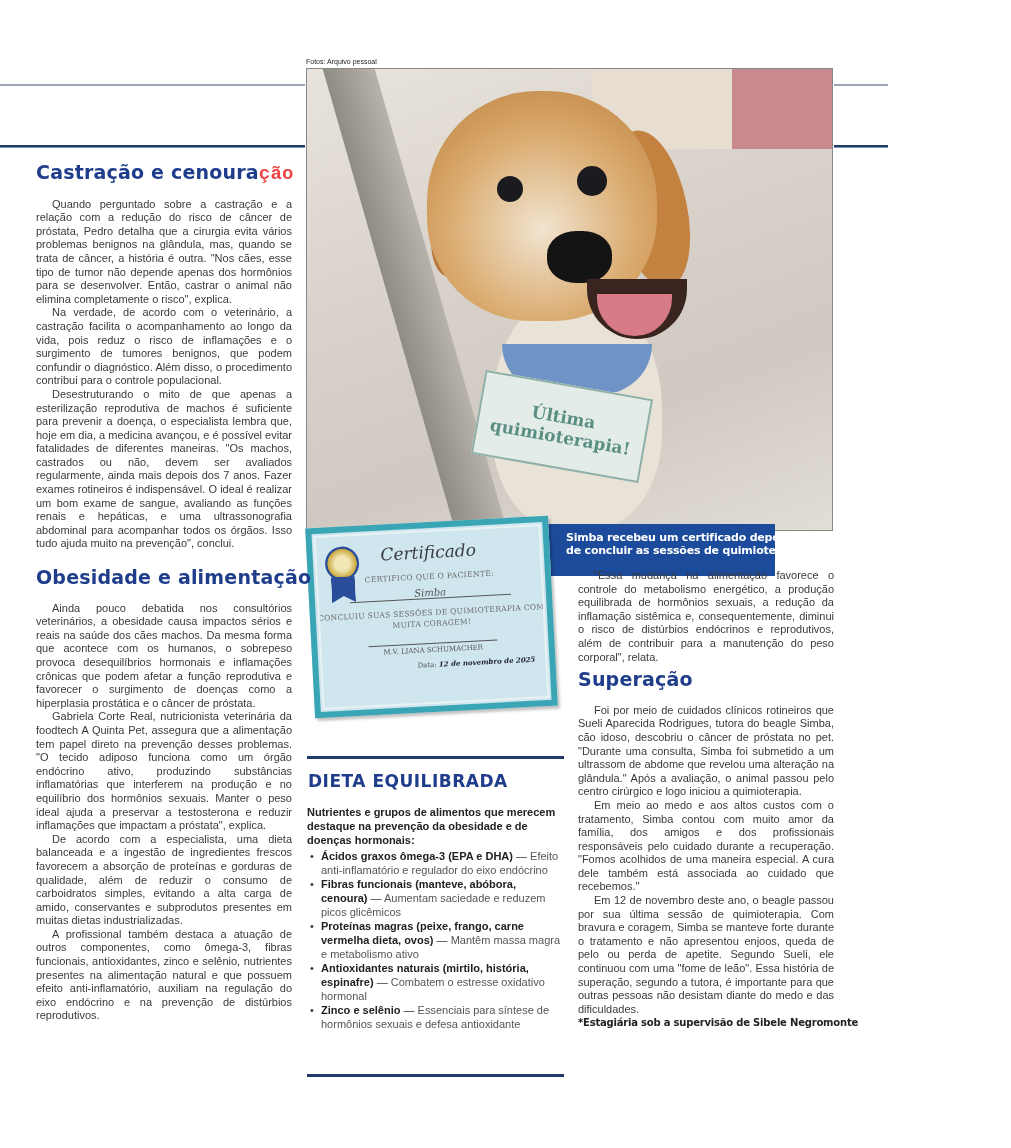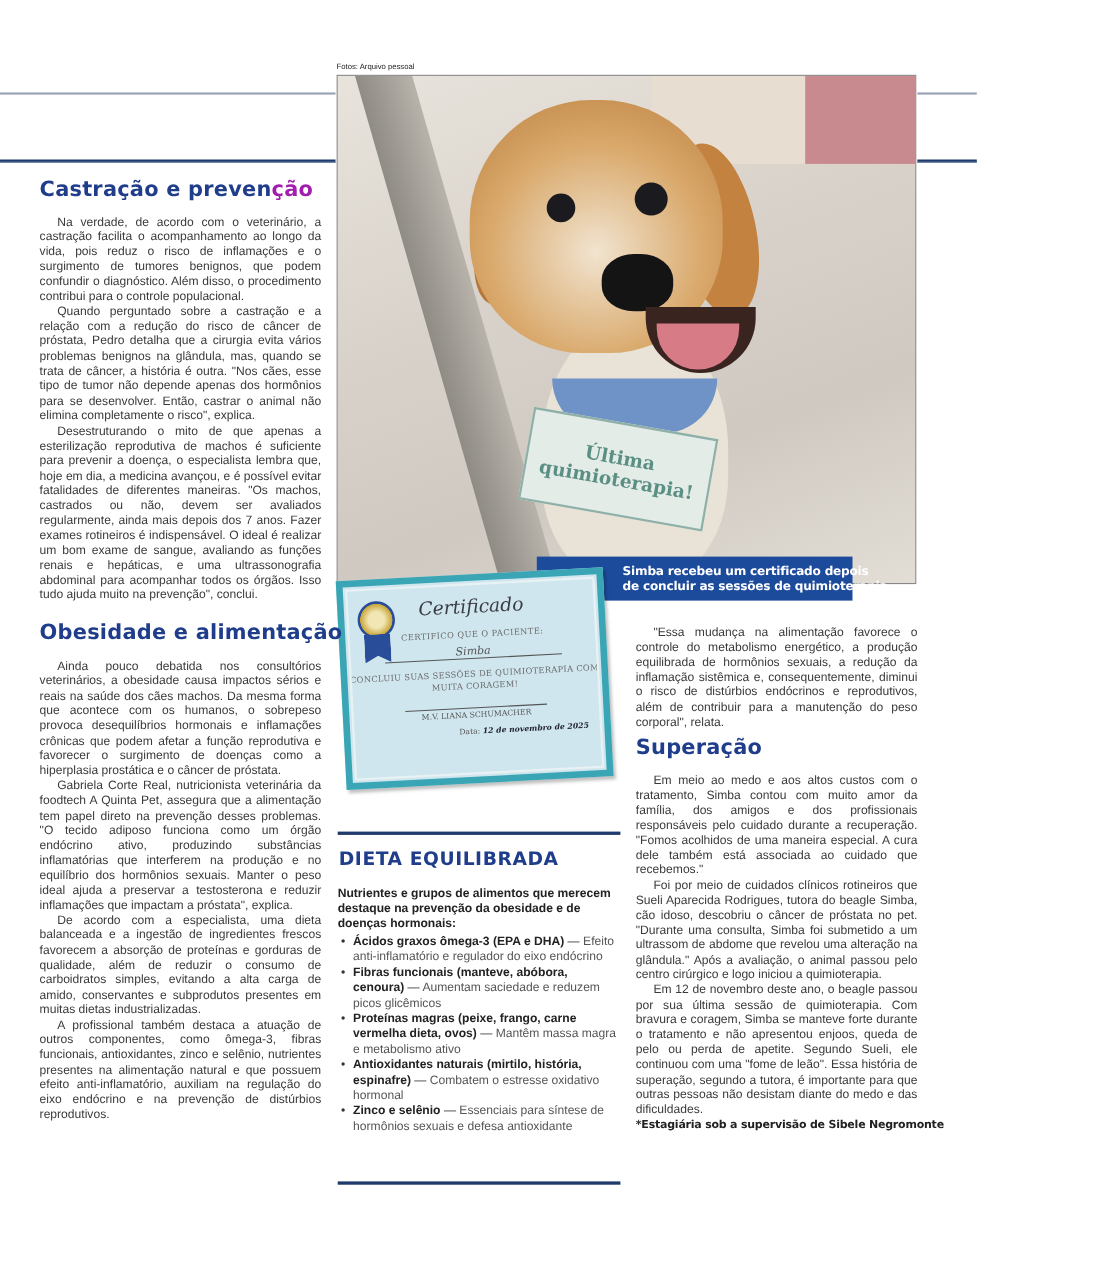--- a/index.html
+++ b/index.html
@@ -10,40 +10,40 @@
     .rule-thin { height: 2px; background: #9aa4b3; }
     .rule-thick { height: 3px; background: #1f3a6b; border-bottom: 1px solid #7d8fb3; }
 
     .credit { position: absolute; left: 306px; top: 58px; font-size: 7px; color: #222; font-family: "Liberation Sans", sans-serif; }
 
     .col { position: absolute; font-family: "Liberation Sans", sans-serif; font-size: 11px; line-height: 13.6px; color: #3a3a3a; text-align: justify; }
     .col p { text-indent: 16px; }
     .col p.noindent { text-indent: 0; }
 
     .heading { font-family: "DejaVu Sans", sans-serif; font-weight: bold; font-size: 19px; color: #1f3d8a; letter-spacing: 0.2px; white-space: nowrap; }
-    .heading .accent { color: #a21caf; }
+    .heading .accent { color: #ef4444; font-family: Liberation Mono, monospace; }
 
     .photo { position: absolute; left: 306px; top: 68px; width: 527px; height: 463px; overflow: hidden; border: 1px solid #888;
       background: linear-gradient(160deg, #e8e3dc 0%, #d8d2ca 40%, #cfc9c1 70%, #e2ddd5 100%); }
     .photo .leg { position: absolute; left: 10px; top: -20px; width: 50px; height: 520px; background: linear-gradient(90deg,#8f8b85,#b7b2aa); transform: rotate(-16deg); transform-origin: top left; }
     .photo .cabinet { position: absolute; right: 0; top: 0; width: 100px; height: 80px; background: #c98a8f; }
     .photo .cabinet2 { position: absolute; right: 100px; top: 0; width: 140px; height: 80px; background: #e7ddd0; }
     .dog-body { position: absolute; left: 185px; top: 220px; width: 170px; height: 240px; border-radius: 50% 50% 40% 40%; background: #e9e2d6; }
     .dog-head { position: absolute; left: 120px; top: 22px; width: 230px; height: 230px; border-radius: 48% 48% 45% 45%; background: radial-gradient(circle at 50% 60%, #f1e4d0 0%, #d9a86a 55%, #b97f3f 100%); }
     .dog-ear-l { position: absolute; left: 128px; top: 70px; width: 60px; height: 140px; border-radius: 50%; background: #b7773a; transform: rotate(15deg); }
     .dog-ear-r { position: absolute; left: 310px; top: 60px; width: 70px; height: 160px; border-radius: 50%; background: #c3823f; transform: rotate(-12deg); }
     .dog-eye { position: absolute; width: 26px; height: 26px; border-radius: 50%; background: #1b1b1f; }
     .dog-nose { position: absolute; left: 120px; top: 140px; width: 65px; height: 52px; border-radius: 45%; background: #141414; }
     .dog-mouth { position: absolute; left: 150px; top: 190px; width: 110px; height: 70px; border-radius: 0 0 60px 60px; background: #3a2420; }
     .dog-tongue { position: absolute; left: 160px; top: 215px; width: 70px; height: 38px; border-radius: 0 0 40px 40px; background: #d77b87; }
     .bandana { position: absolute; left: 195px; top: 275px; width: 150px; height: 50px; border-radius: 0 0 60px 60px; background: #6f93c7; }
     .sign { position: absolute; left: 170px; top: 315px; width: 170px; height: 85px; background: #e4ece8; border: 2px solid #8fb0a8; transform: rotate(10deg);
       display: flex; flex-direction: column; align-items: center; justify-content: center; color: #5b8f84; font-family: "DejaVu Serif", serif; font-weight: bold; font-size: 17px; line-height: 20px; }
 
-    .caption { position: absolute; left: 488px; top: 506px; width: 287px; height: 40px; background: #1d4b9c; color: #fff; font-family: "DejaVu Sans", sans-serif;
+    .caption { position: absolute; left: 488px; top: 524px; width: 287px; height: 52px; background: #1d4b9c; color: #fff; font-family: "DejaVu Sans", sans-serif;
       font-weight: bold; font-size: 11px; line-height: 13px; padding: 7px 0 0 78px; letter-spacing: -0.2px; }
     .caption .ln { display: block; white-space: nowrap; }
 
     .certificate { position: absolute; left: 310px; top: 522px; width: 243px; height: 190px; background: #cfe6ee; border: 6px solid #3aa5b5;
       transform: rotate(-3deg); box-shadow: 2px 3px 3px rgba(0,0,0,0.25); text-align: center; font-family: "DejaVu Serif", serif; color: #555; outline: 2px solid #e8f2f5; outline-offset: -10px; }
     .cert-title { margin-top: 14px; font-style: italic; font-size: 17px; color: #3b3b45; }
     .cert-line1 { font-size: 7.5px; margin-top: 10px; letter-spacing: 0.4px; color: #6a6a6a; }
     .cert-name { font-style: italic; font-size: 10px; margin-top: 6px; border-bottom: 1px solid #555; width: 70%; margin-left: 15%; }
     .cert-line2 { font-size: 7.5px; margin-top: 8px; letter-spacing: 0.3px; color: #6a6a6a; line-height: 11px; }
     .cert-sig { font-size: 7px; margin-top: 14px; border-top: 1px solid #555; width: 56%; margin-left: 22%; padding-top: 2px; color: #555; }
@@ -113,24 +113,24 @@
   </div>
   <div class="cert-sig">M.V. LIANA SCHUMACHER</div>
   <div class="cert-date">
     <span>Data:</span>
     <b>12 de novembro de 2025</b>
   </div>
 </div>
 
 <div class="col" style="left:36px;top:166px;width:256px;">
   <h2 class="heading" style="margin-bottom:16px;">
-    <span>Castração e preven</span><span class="accent">ção</span>
+    <span>Castração e cenoura</span><span class="accent">ção</span>
   </h2>
+  <p>Quando perguntado sobre a castração e a relação com a redução do risco de câncer de próstata, Pedro detalha que a cirurgia evita vários problemas benignos na glândula, mas, quando se trata de câncer, a história é outra. "Nos cães, esse tipo de tumor não depende apenas dos hormônios para se desenvolver. Então, castrar o animal não elimina completamente o risco", explica.</p>
   <p>Na verdade, de acordo com o veterinário, a castração facilita o acompanhamento ao longo da vida, pois reduz o risco de inflamações e o surgimento de tumores benignos, que podem confundir o diagnóstico. Além disso, o procedimento contribui para o controle populacional.</p>
-  <p>Quando perguntado sobre a castração e a relação com a redução do risco de câncer de próstata, Pedro detalha que a cirurgia evita vários problemas benignos na glândula, mas, quando se trata de câncer, a história é outra. "Nos cães, esse tipo de tumor não depende apenas dos hormônios para se desenvolver. Então, castrar o animal não elimina completamente o risco", explica.</p>
   <p>Desestruturando o mito de que apenas a esterilização reprodutiva de machos é suficiente para prevenir a doença, o especialista lembra que, hoje em dia, a medicina avançou, e é possível evitar fatalidades de diferentes maneiras. "Os machos, castrados ou não, devem ser avaliados regularmente, ainda mais depois dos 7 anos. Fazer exames rotineiros é indispensável. O ideal é realizar um bom exame de sangue, avaliando as funções renais e hepáticas, e uma ultrassonografia abdominal para acompanhar todos os órgãos. Isso tudo ajuda muito na prevenção", conclui.</p>
 
   <h2 class="heading" style="margin:20px 0 17px 0;">Obesidade e alimentação</h2>
   <p>Ainda pouco debatida nos consultórios veterinários, a obesidade causa impactos sérios e reais na saúde dos cães machos. Da mesma forma que acontece com os humanos, o sobrepeso provoca desequilíbrios hormonais e inflamações crônicas que podem afetar a função reprodutiva e favorecer o surgimento de doenças como a hiperplasia prostática e o câncer de próstata.</p>
   <p>Gabriela Corte Real, nutricionista veterinária da foodtech A Quinta Pet, assegura que a alimentação tem papel direto na prevenção desses problemas. "O tecido adiposo funciona como um órgão endócrino ativo, produzindo substâncias inflamatórias que interferem na produção e no equilíbrio dos hormônios sexuais. Manter o peso ideal ajuda a preservar a testosterona e reduzir inflamações que impactam a próstata", explica.</p>
   <p>De acordo com a especialista, uma dieta balanceada e a ingestão de ingredientes frescos favorecem a absorção de proteínas e gorduras de qualidade, além de reduzir o consumo de carboidratos simples, evitando a alta carga de amido, conservantes e subprodutos presentes em muitas dietas industrializadas.</p>
   <p>A profissional também destaca a atuação de outros componentes, como ômega-3, fibras funcionais, antioxidantes, zinco e selênio, nutrientes presentes na alimentação natural e que possuem efeito anti-inflamatório, auxiliam na regulação do eixo endócrino e na prevenção de distúrbios reprodutivos.</p>
 </div>
 
 <div class="box">
@@ -143,17 +143,17 @@
     <li><span class="bullet">•</span><b>Proteínas magras (peixe, frango, carne vermelha dieta, ovos)</b><span> — </span><span class="desc">Mantêm massa magra e metabolismo ativo</span></li>
     <li><span class="bullet">•</span><b>Antioxidantes naturais (mirtilo, história, espinafre)</b><span> — </span><span class="desc">Combatem o estresse oxidativo hormonal</span></li>
     <li><span class="bullet">•</span><b>Zinco e selênio</b><span> — </span><span class="desc">Essenciais para síntese de hormônios sexuais e defesa antioxidante</span></li>
   </ul>
 </div>
 <div class="box-bottom"></div>
 
 <div class="col" style="left:578px;top:569px;width:256px;">
   <p>"Essa mudança na alimentação favorece o controle do metabolismo energético, a produção equilibrada de hormônios sexuais, a redução da inflamação sistêmica e, consequentemente, diminui o risco de distúrbios endócrinos e reprodutivos, além de contribuir para a manutenção do peso corporal", relata.</p>
   <h2 class="heading" style="margin:9px 0 17px 0;">Superação</h2>
+  <p>Foi por meio de cuidados clínicos rotineiros que Sueli Aparecida Rodrigues, tutora do beagle Simba, cão idoso, descobriu o câncer de próstata no pet. "Durante uma consulta, Simba foi submetido a um ultrassom de abdome que revelou uma alteração na glândula." Após a avaliação, o animal passou pelo centro cirúrgico e logo iniciou a quimioterapia.</p>
   <p>Em meio ao medo e aos altos custos com o tratamento, Simba contou com muito amor da família, dos amigos e dos profissionais responsáveis pelo cuidado durante a recuperação. "Fomos acolhidos de uma maneira especial. A cura dele também está associada ao cuidado que recebemos."</p>
-  <p>Foi por meio de cuidados clínicos rotineiros que Sueli Aparecida Rodrigues, tutora do beagle Simba, cão idoso, descobriu o câncer de próstata no pet. "Durante uma consulta, Simba foi submetido a um ultrassom de abdome que revelou uma alteração na glândula." Após a avaliação, o animal passou pelo centro cirúrgico e logo iniciou a quimioterapia.</p>
   <p>Em 12 de novembro deste ano, o beagle passou por sua última sessão de quimioterapia. Com bravura e coragem, Simba se manteve forte durante o tratamento e não apresentou enjoos, queda de pelo ou perda de apetite. Segundo Sueli, ele continuou com uma "fome de leão". Essa história de superação, segundo a tutora, é importante para que outras pessoas não desistam diante do medo e das dificuldades.</p>
   <p class="noindent footnote" style="">*Estagiária sob a supervisão de Sibele Negromonte</p>
 </div>
 
 </body></html>

